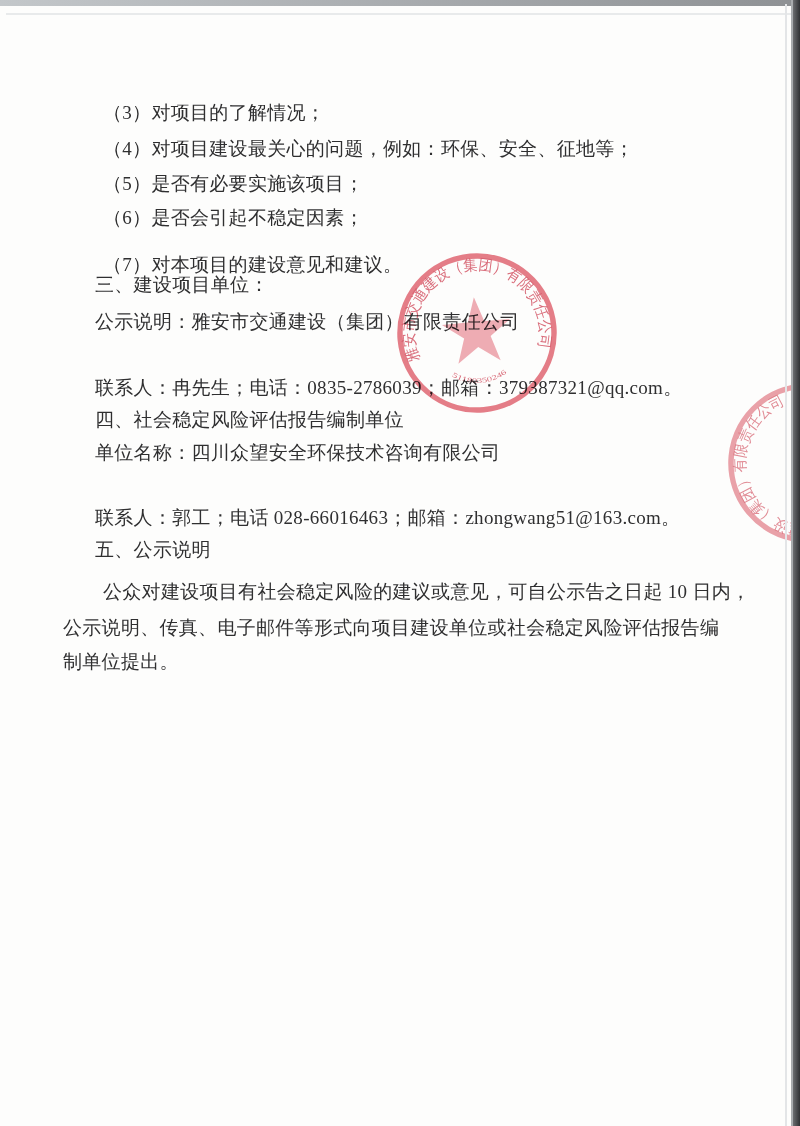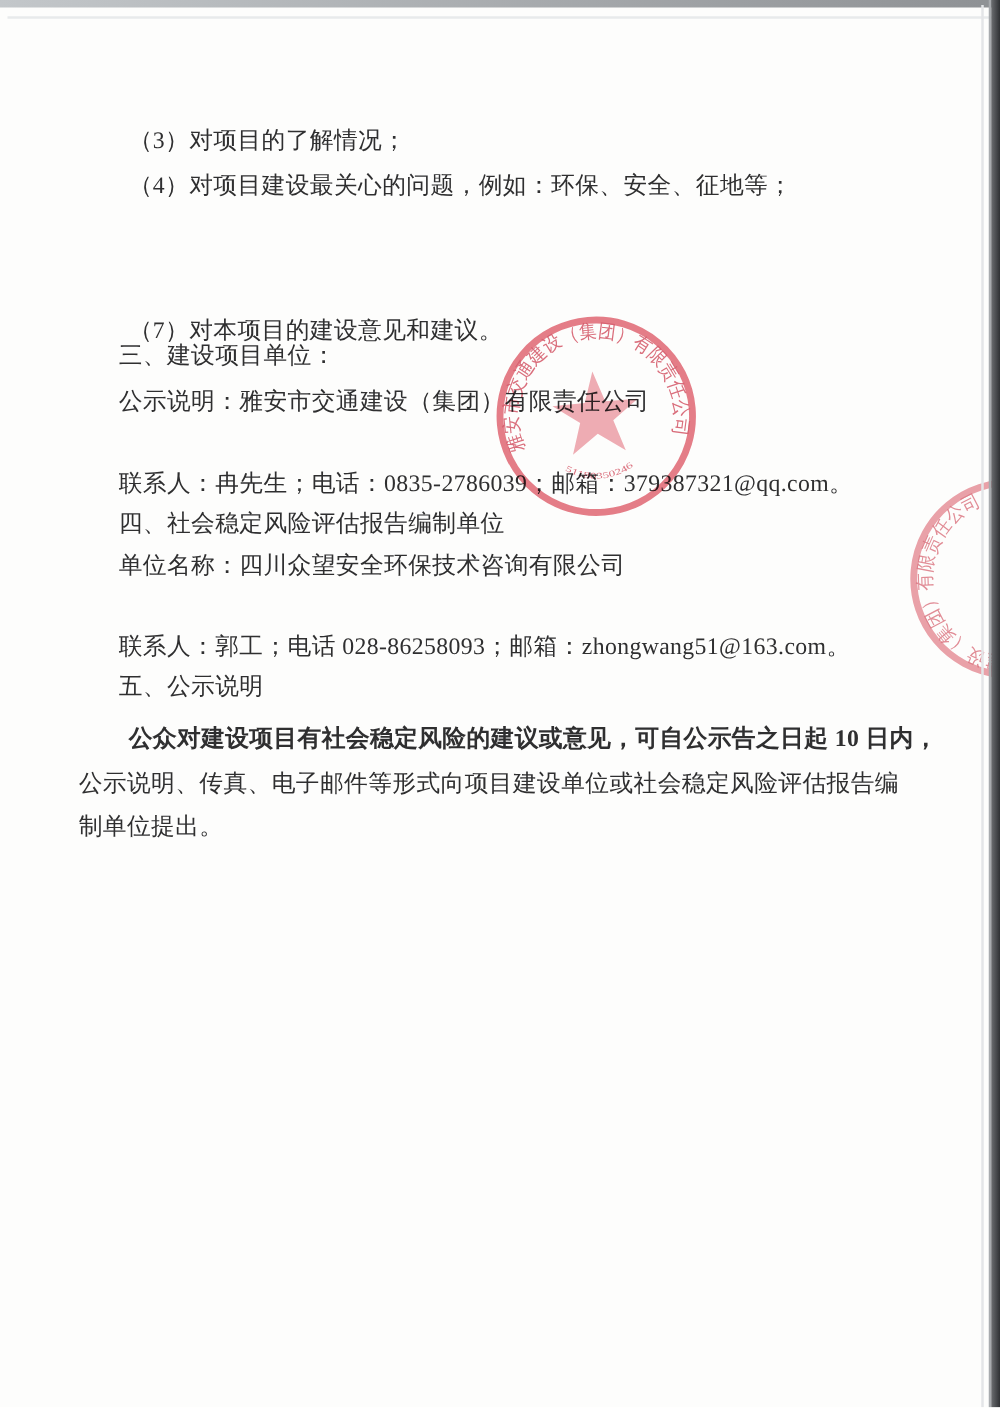--- a/index.html
+++ b/index.html
@@ -17,21 +17,21 @@
     left:63px;
     width:690px;
     font-size:19px;
     line-height:24px;
     letter-spacing:0.3px;
     white-space:nowrap;
     z-index:1;
   }
   .li{padding-left:40px;}   
   .lbl{padding-left:32px;}  
-  .ind{padding-left:40px;font-weight:bold;}  
+  .ind{padding-left:40px;}  
 
   
   .seal{position:absolute;z-index:2;mix-blend-mode:multiply;}
   .seal-main{left:392px;top:248px;}
   .seal-edge{left:723px;top:378px;}
 
   
   .band-top{position:absolute;left:0;top:0;width:800px;height:6px;
     background:linear-gradient(to right,#c3c7ca,#8e9194);z-index:3;}
   .line-top{position:absolute;left:6px;top:13px;width:788px;height:2px;background:#e8eaeb;z-index:3;}
@@ -40,29 +40,31 @@
   .band-right{position:absolute;top:0;right:0;width:7px;height:1126px;
     background:linear-gradient(to right,#6b6d70,#2f3134);z-index:4;}
 </style>
 </head>
 <body>
 
 <div class="page">
 
   <div class="line li" style="top:101px">（3）对项目的了解情况；</div>
   <div class="line li" style="top:137px">（4）对项目建设最关心的问题，例如：环保、安全、征地等；</div>
+  <div class="line li" style="top:172px">（5）是否有必要实施该项目；</div>
+  <div class="line li" style="top:206px">（6）是否会引起不稳定因素；</div>
   <div class="line li" style="top:253px">（7）对本项目的建设意见和建议。</div>
 
   <div class="line lbl" style="top:273px">三、建设项目单位：</div>
   <div class="line lbl" style="top:310px">公示说明：雅安市交通建设（集团）有限责任公司</div>
   <div class="line lbl" style="top:376px">联系人：冉先生；电话：0835-2786039；邮箱：379387321@qq.com。</div>
 
   <div class="line lbl" style="top:408px">四、社会稳定风险评估报告编制单位</div>
   <div class="line lbl" style="top:441px">单位名称：四川众望安全环保技术咨询有限公司</div>
-  <div class="line lbl" style="top:506px">联系人：郭工；电话 028-86258093；邮箱：zhongwang51@163.com。</div>
+  <div class="line lbl" style="top:506px">联系人：郭工；电话 028-66016463；邮箱：zhongwang51@163.com。</div>
 
   <div class="line lbl" style="top:538px">五、公示说明</div>
   <div class="line ind" style="top:580px">公众对建设项目有社会稳定风险的建议或意见，可自公示告之日起 10 日内，</div>
   <div class="line" style="top:616px">公示说明、传真、电子邮件等形式向项目建设单位或社会稳定风险评估报告编</div>
   <div class="line" style="top:650px">制单位提出。</div>
 
   <svg class="seal seal-main" width="170" height="170" viewBox="0 0 170 170">
     <defs>
       <path id="arcMain" d="M 25.8 106.5 A 63 63 0 1 1 144.2 106.5" fill="none"></path>
       <path id="numMain" d="M 56.3 125.9 A 50 50 0 0 0 113.7 125.9" fill="none"></path>

